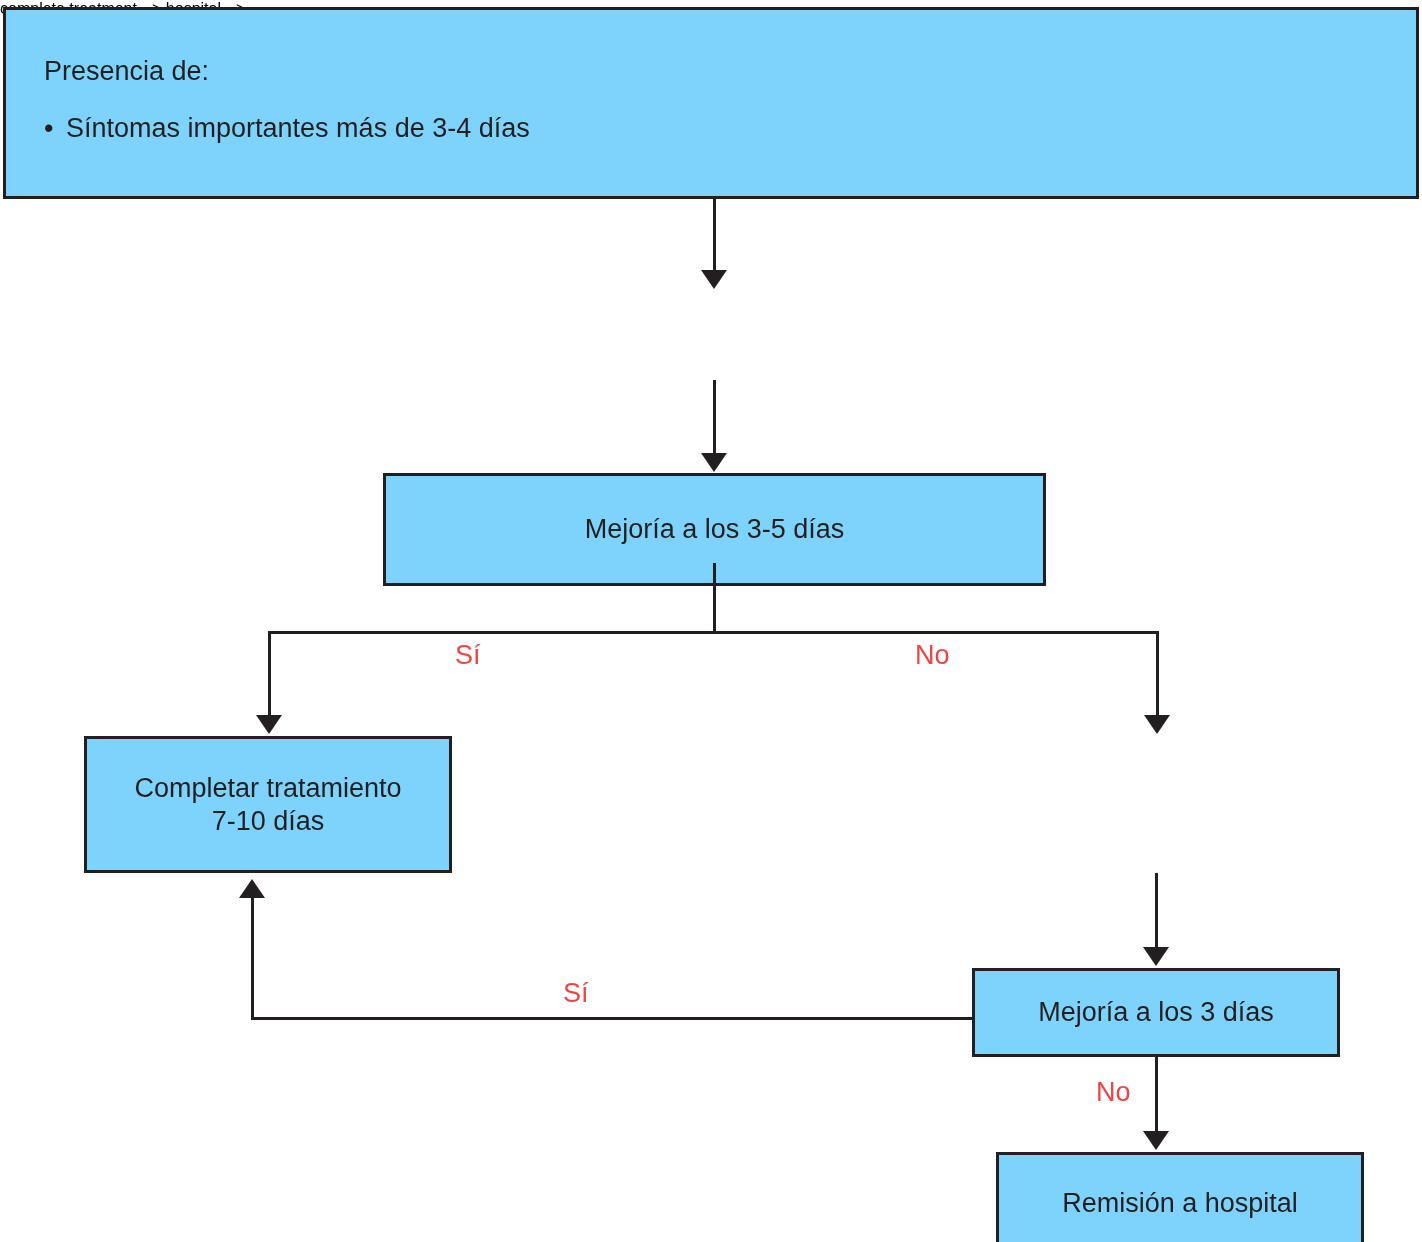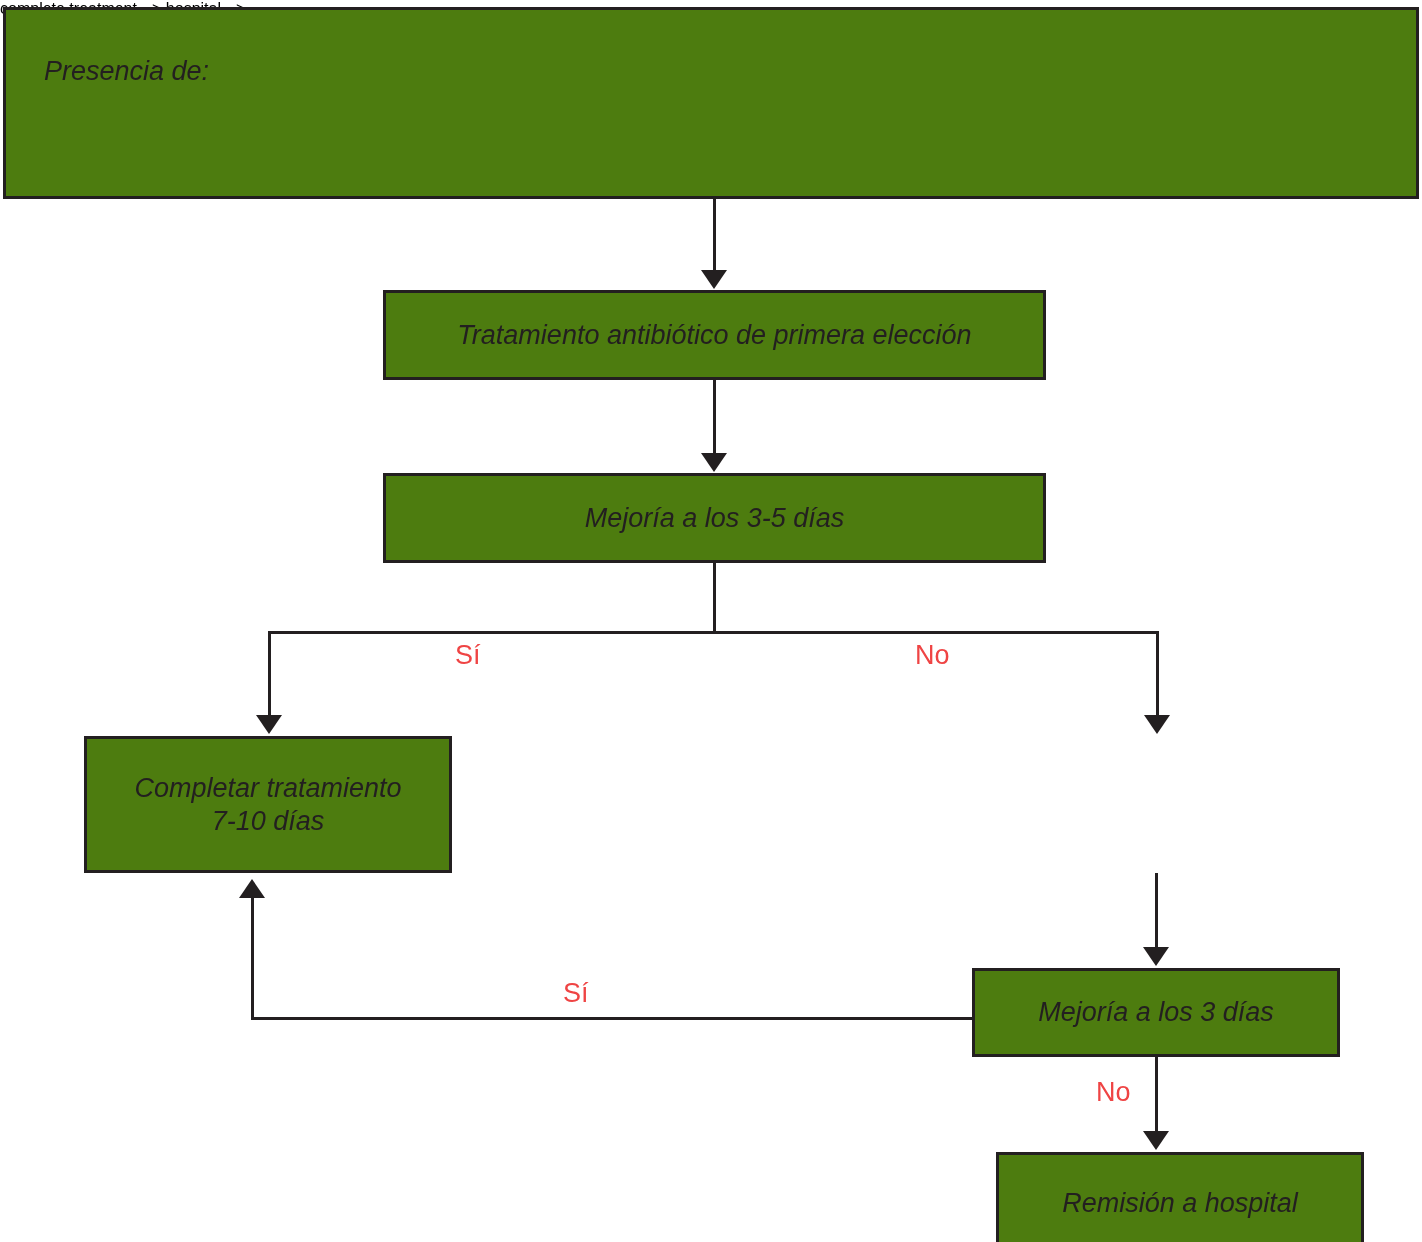--- a/index.html
+++ b/index.html
@@ -12,30 +12,29 @@
     width: 1422px;
     height: 1242px;
     background: #ffffff;
     font-family: "Liberation Sans", sans-serif;
     overflow: hidden;
   }
   
   .node {
     position: absolute;
     box-sizing: border-box;
-    background: #4d7c0f;
+    background: #7dd3fc;
     border: 3px solid #231f20;
     display: flex;
     align-items: center;
     justify-content: center;
     text-align: center;
     color: #231f20;
     line-height: 1.22;
     white-space: pre-line;
-    font-style: italic;
   }
   .node.header-node {
     display: block;
     text-align: left;
     border-width: 3px;
     padding: 22px 26px 10px 38px;
   }
   .header-line {
     font-size: 27px;
     line-height: 1.42;
@@ -87,37 +86,35 @@
   }
 </style>
 </head>
 <body>
 
 <div id="canvas">
 
   
   <div class="node header-node" style="left:3px; top:7px; width:1416px; height:192px;">
     <div class="header-line">Presencia de:</div>
+    <div class="header-line bullet">Síntomas importantes más de 3-4 días</div>
   </div>
 
   
   <div class="vline" style="left:713px; top:199px; height:72px;"></div>
   <div class="arrow-down" style="left:701px; top:270px;"></div>
 
   
-  <div class="node" style="left:383px; top:290px; width:663px; height:90px;">
-    <span class="node-label">Tratamiento antibiótico de primera elección</span>
-  </div>
 
   
   <div class="vline" style="left:713px; top:380px; height:74px;"></div>
   <div class="arrow-down" style="left:701px; top:453px;"></div>
 
   
-  <div class="node" style="left:383px; top:473px; width:663px; height:90px;">
+  <div class="node" style="left:383px; top:473px; width:663px; height:113px;">
     <span class="node-label">Mejoría a los 3-5 días</span>
   </div>
 
   
   <div class="vline" style="left:713px; top:563px; height:71px;"></div>
   <div class="hline" style="left:268px; top:631px; width:891px;"></div>
 
   
   <div class="vline" style="left:268px; top:631px; height:85px;"></div>
   <div class="arrow-down" style="left:256px; top:715px;"></div>

